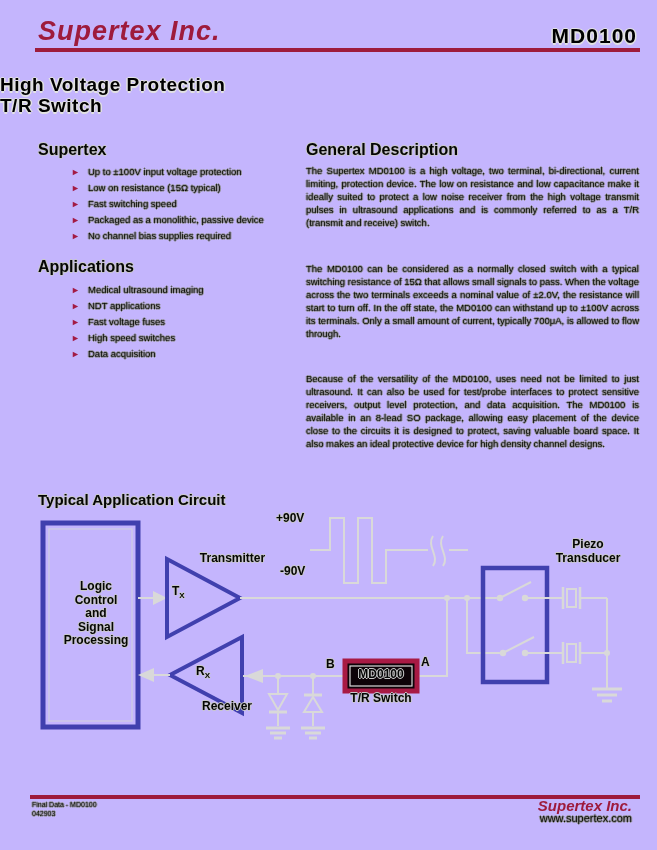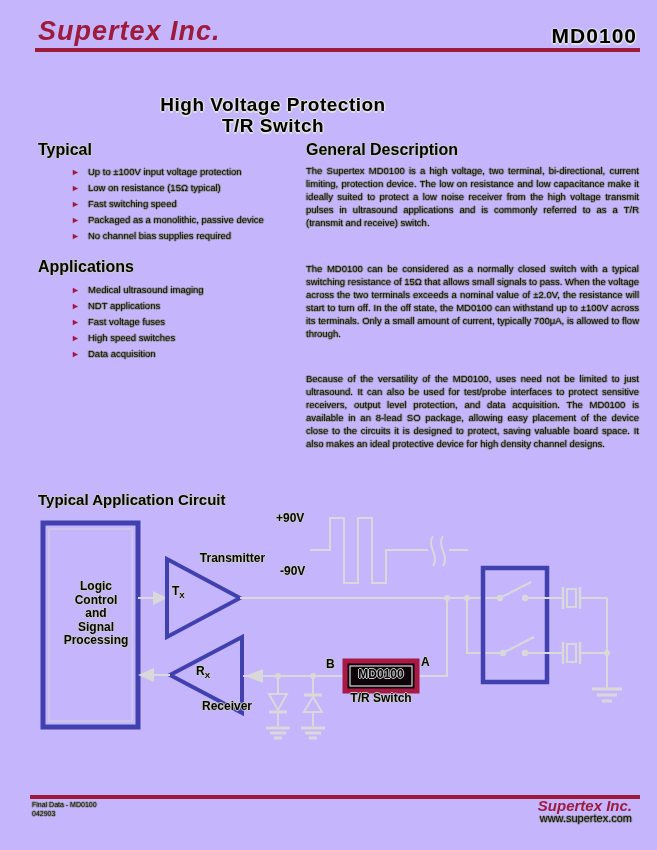--- a/index.html
+++ b/index.html
@@ -6,21 +6,21 @@
   #page{position:relative;width:657px;height:850px;background:#c4b5fd;overflow:hidden;
         font-family:"Liberation Sans",sans-serif;}
   
   .halo-sm{color:#070707;text-shadow:-1px 0 0 #8f8f8f,1px 0 0 #8f8f8f,0 -1px 0 #8f8f8f,0 1px 0 #8f8f8f;}
   .halo-md{color:#050505;text-shadow:-1px 0 0 #c9c9c9,1px 0 0 #c9c9c9,0 -1px 0 #c9c9c9,0 1px 0 #c9c9c9;}
   .halo-lg{color:#000;text-shadow:-1.5px 0 0 #e2e2e2,1.5px 0 0 #e2e2e2,0 -1.5px 0 #e2e2e2,0 1.5px 0 #e2e2e2;}
   .abs{position:absolute;}
   .logo{font-size:27px;font-weight:bold;font-style:italic;color:#9e1b3c;letter-spacing:1px;}
   .partnum{font-size:21px;font-weight:bold;letter-spacing:1px;}
   .rule{position:absolute;background:#9e1b3c;}
-  .pagetitle{width:546px;text-align:center;font-size:19px;font-weight:bold;letter-spacing:.5px;line-height:21px;margin-top:20px;}
+  .pagetitle{width:546px;text-align:left;font-size:19px;font-weight:bold;letter-spacing:.5px;line-height:21px;}
   .sechead{font-size:16px;font-weight:bold;}
   ul.blist{list-style:none;margin:0;padding:0 0 0 50px;}
   ul.blist li{position:relative;font-size:9.5px;line-height:16px;white-space:nowrap;}
   ul.blist li .arrow{position:absolute;left:-17px;top:2px;color:#a31a44;font-size:9px;
         text-shadow:none;line-height:12px;}
   .para{font-size:9.5px;line-height:13px;text-align:justify;}
   .dlabel{font-size:12px;font-weight:bold;white-space:pre-line;text-align:center;line-height:13.5px;}
   sub{font-size:8px;}
   .footsmall{font-size:7px;line-height:8.5px;}
   .footlogo{font-size:15px;font-weight:bold;font-style:italic;color:#9e1b3c;}
@@ -30,21 +30,21 @@
 
 <div id="page">
 
   <div class="abs logo" style="left:38px;top:16px;">Supertex Inc.</div>
   <div class="abs partnum halo-lg" style="right:20px;top:24px;">MD0100</div>
   <div class="rule" style="left:35px;right:17px;top:48px;height:4px;"></div>
 
   <div class="abs pagetitle halo-lg" style="left:0;top:74px;">High Voltage Protection</div>
   <div class="abs pagetitle halo-lg" style="left:0;top:95px;">T/R Switch</div>
 
-  <div class="abs sechead halo-md" style="left:38px;top:141px;">Typical</div>
+  <div class="abs sechead halo-md" style="left:38px;top:141px;">Supertex</div>
   <ul class="blist abs halo-sm" style="left:38px;top:164px;width:262px;">
     <li><span class="arrow">►</span><span>Up to ±100V input voltage protection</span></li>
     <li><span class="arrow">►</span><span>Low on resistance (15Ω typical)</span></li>
     <li><span class="arrow">►</span><span>Fast switching speed</span></li>
     <li><span class="arrow">►</span><span>Packaged as a monolithic, passive device</span></li>
     <li><span class="arrow">►</span><span>No channel bias supplies required</span></li>
   </ul>
 
   <div class="abs sechead halo-md" style="left:38px;top:258px;">Applications</div>
   <ul class="blist abs halo-sm" style="left:38px;top:282px;width:262px;">
@@ -154,20 +154,22 @@
   <div class="abs dlabel halo-md" style="left:190px;top:552px;width:85px;">Transmitter</div>
   <div class="abs dlabel halo-md" style="left:172px;top:585px;"><span>T</span><sub>X</sub></div>
   <div class="abs dlabel halo-md" style="left:150px;top:700px;width:66px;margin-left:44px;">Receiver</div>
   <div class="abs dlabel halo-md" style="left:196px;top:665px;"><span>R</span><sub>X</sub></div>
   <div class="abs dlabel halo-md" style="left:276px;top:512px;">+90V</div>
   <div class="abs dlabel halo-md" style="left:280px;top:565px;">-90V</div>
   <div class="abs dlabel halo-md" style="left:326px;top:658px;">B</div>
   <div class="abs dlabel halo-md" style="left:421px;top:656px;">A</div>
   <div class="abs dlabel halo-md" style="left:347px;top:668px;width:68px;">MD0100</div>
   <div class="abs dlabel halo-md" style="left:340px;top:692px;width:82px;">T/R Switch</div>
+  <div class="abs dlabel halo-md" style="left:538px;top:538px;width:100px;">Piezo
+Transducer</div>
 
   <div class="rule" style="left:30px;right:17px;top:795px;height:3.5px;"></div>
   <div class="abs footsmall halo-sm" style="left:32px;top:801px;">Final Data - MD0100</div>
   <div class="abs footsmall halo-sm" style="left:32px;top:810px;">042903</div>
   <div class="abs footlogo" style="right:25px;top:797px;">Supertex Inc.</div>
   <div class="abs footsmall halo-sm" style="right:25px;top:814px;font-size:11px;">www.supertex.com</div>
 
 </div>
 
 </body></html>

